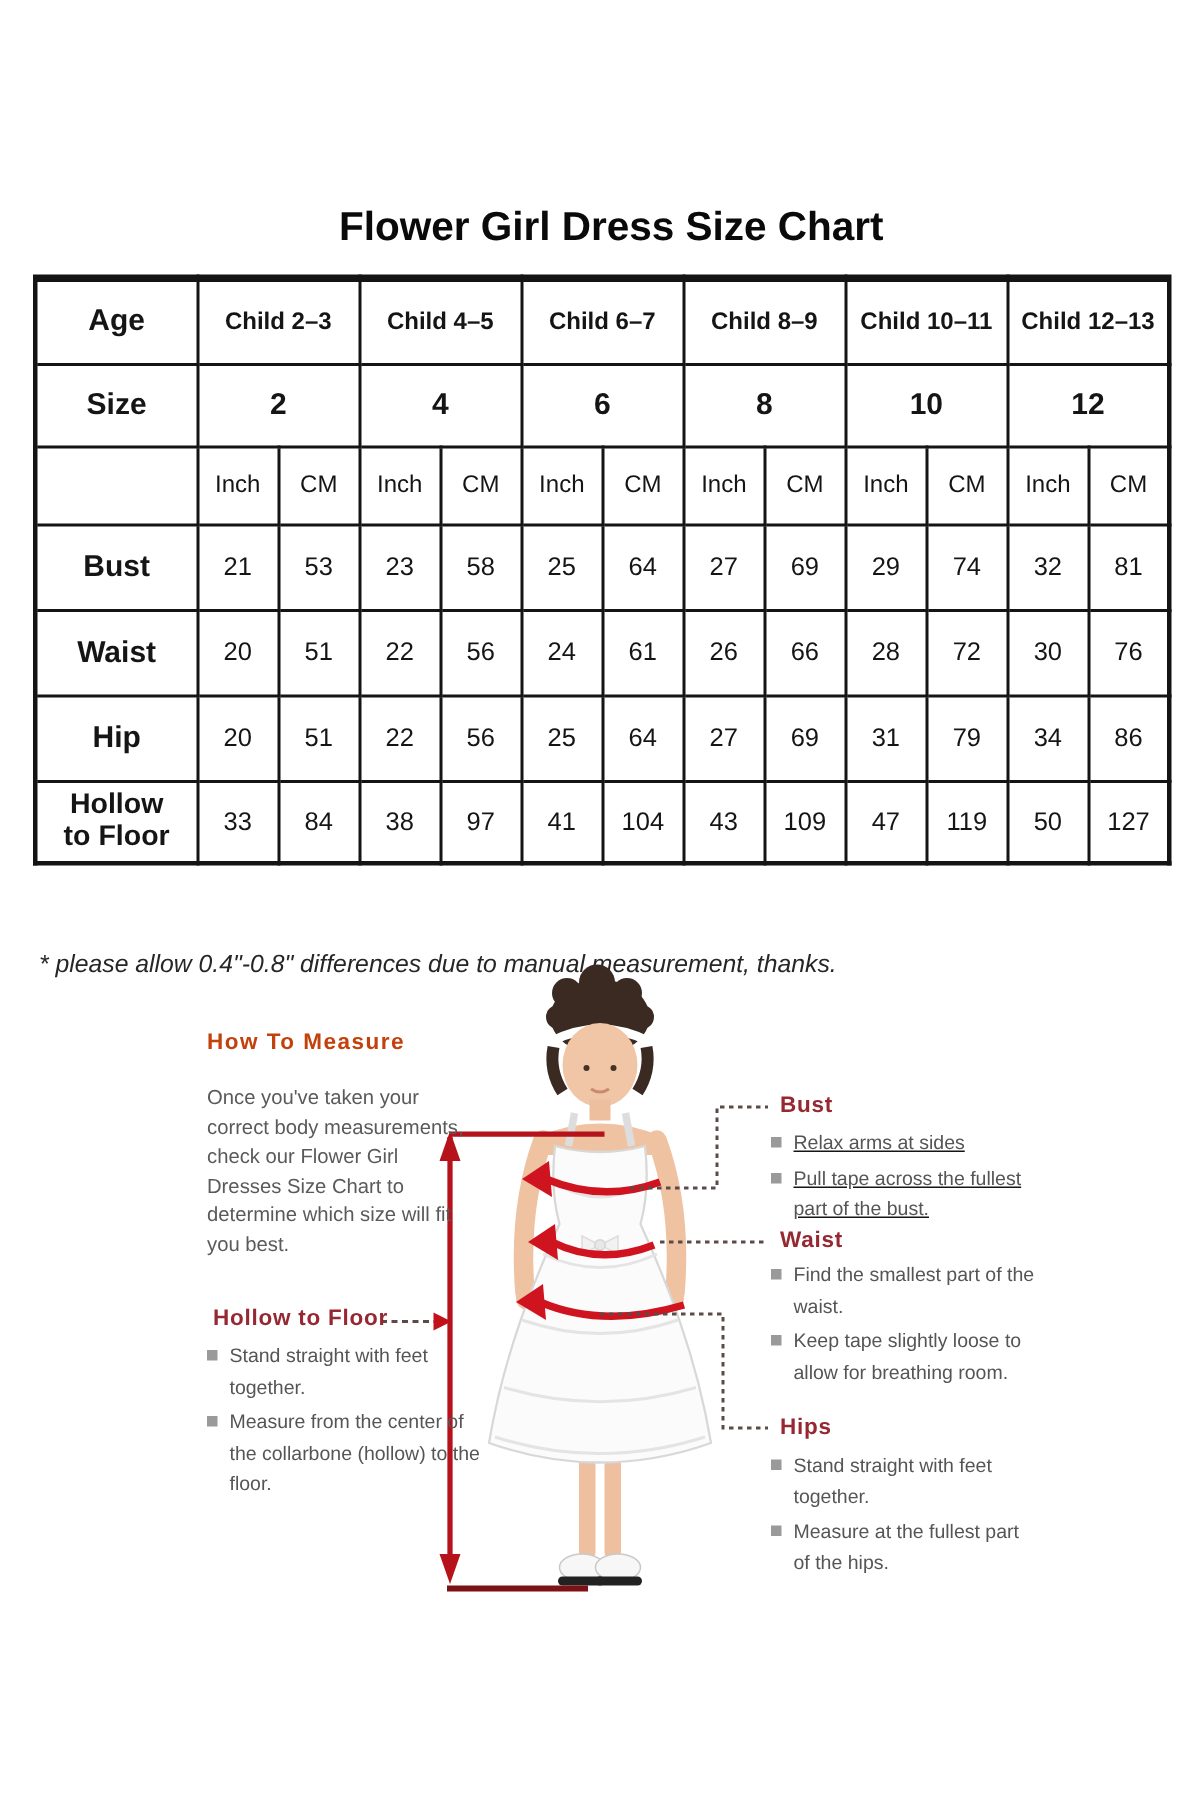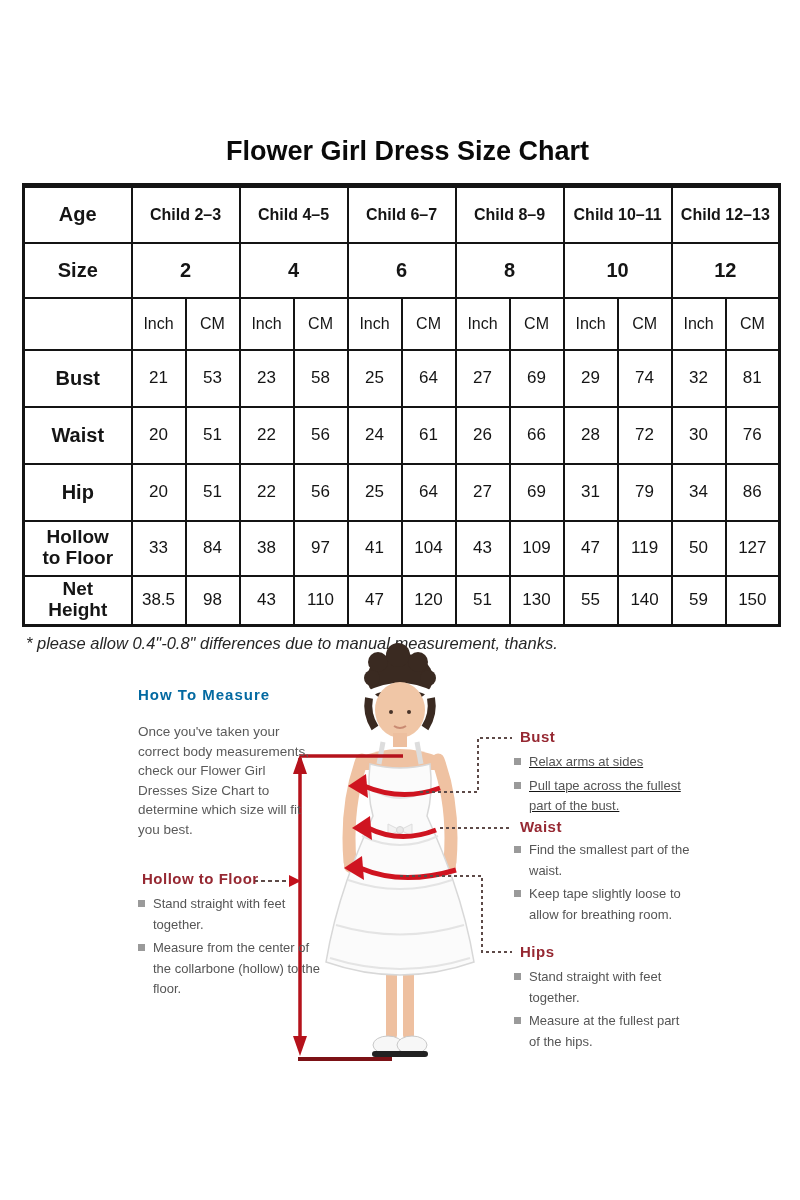--- a/index.html
+++ b/index.html
@@ -26,21 +26,21 @@
   .unitcell{font-size:16px;}
   .numcell{font-size:17px;}
 
   
   .footnote{position:absolute;top:634px;left:26px;font-size:16.5px;font-style:italic;color:#262626;}
 
   
   .measure{position:absolute;top:640px;left:0;width:800px;height:560px;}
   .measure svg{position:absolute;left:0;top:0;pointer-events:none;}
   .howto-heading{position:absolute;left:138px;top:46px;font-size:15px;font-weight:bold;
-                 color:#0369a1;letter-spacing:1px;}
+                 color:#c2410c;letter-spacing:1px;}
   .howto-intro{position:absolute;left:138px;top:82px;width:172px;font-size:13.5px;
                color:#5a5a5a;line-height:19.5px;}
   .red-label{position:absolute;font-size:15px;font-weight:bold;color:#962832;letter-spacing:.5px;}
   .lab-hollow{left:142px;top:230px;}
   .lab-bust{left:520px;top:88px;}
   .lab-waist{left:520px;top:178px;}
   .lab-hips{left:520px;top:303px;}
   ul.bullets{position:absolute;list-style:none;margin:0;padding:0;}
   ul.bullets li{position:relative;padding-left:15px;font-size:13px;color:#555;
                 line-height:20.5px;margin-bottom:3px;}
@@ -150,35 +150,20 @@
         <td class="numcell">38</td>
         <td class="numcell">97</td>
         <td class="numcell">41</td>
         <td class="numcell">104</td>
         <td class="numcell">43</td>
         <td class="numcell">109</td>
         <td class="numcell">47</td>
         <td class="numcell">119</td>
         <td class="numcell">50</td>
         <td class="numcell">127</td>
-      </tr>
-      <tr class="r-net">
-        <th><span class="lbl2">Net Height</span></th>
-        <td class="numcell">38.5</td>
-        <td class="numcell">98</td>
-        <td class="numcell">43</td>
-        <td class="numcell">110</td>
-        <td class="numcell">47</td>
-        <td class="numcell">120</td>
-        <td class="numcell">51</td>
-        <td class="numcell">130</td>
-        <td class="numcell">55</td>
-        <td class="numcell">140</td>
-        <td class="numcell">59</td>
-        <td class="numcell">150</td>
       </tr>
     </tbody>
       </table>
   </div>
 
   <div class="footnote">* please allow 0.4"-0.8" differences due to manual measurement, thanks.</div>
 
   <div class="measure">
 
     <svg width="800" height="560" viewBox="0 0 800 560">

